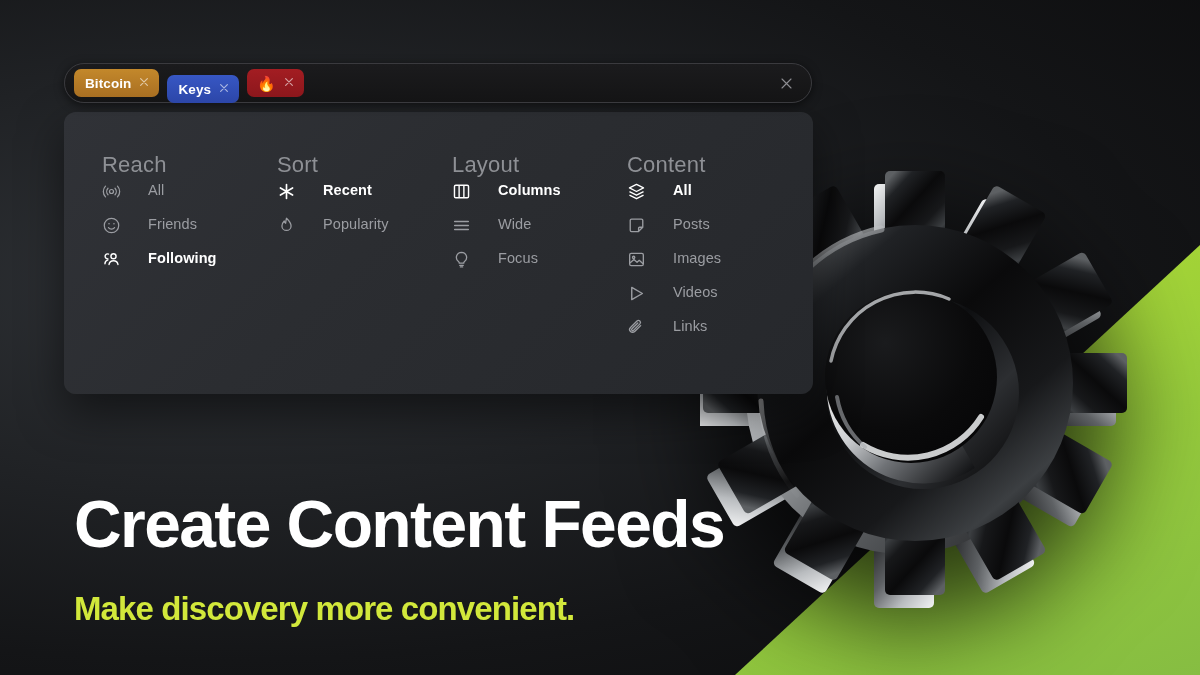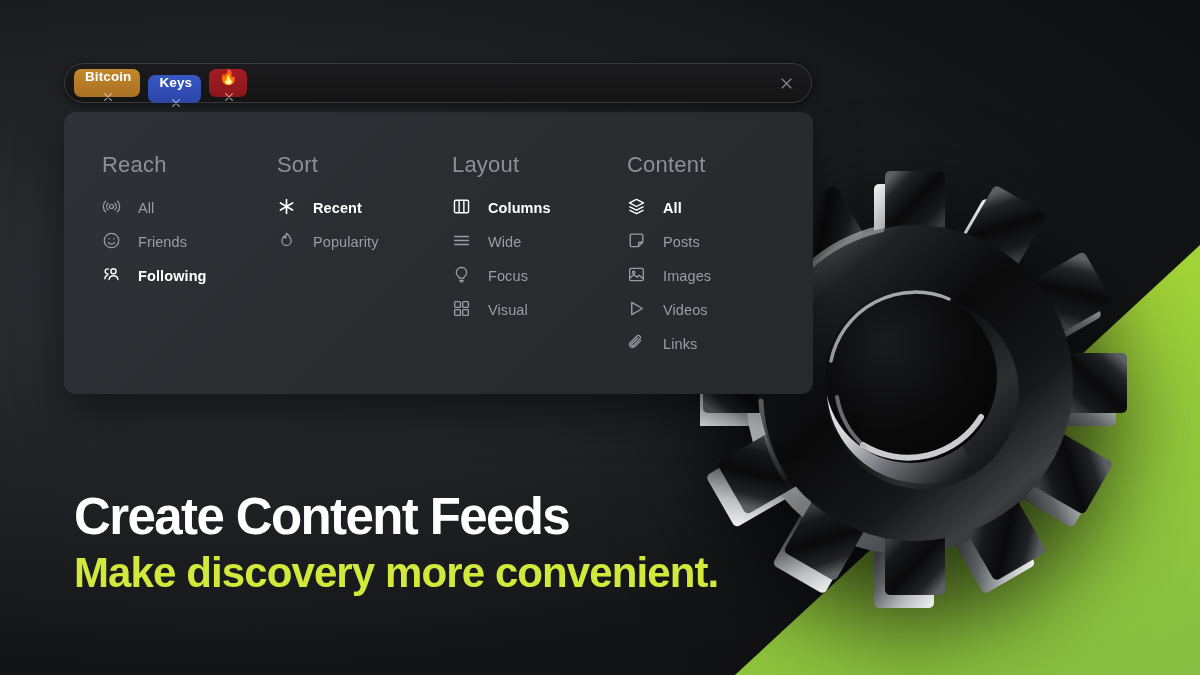--- a/index.html
+++ b/index.html
@@ -45,21 +45,20 @@
     box-shadow:0 2px 10px rgba(0,0,0,.55);
     z-index:6;
   }
   .tag {
     display:flex; align-items:center; gap:7px;
     height:28px; padding:0 9px 0 11px;
     border-radius:7px;
     font-size:13.5px; font-weight:700;
     color:#fff; white-space:nowrap;
     letter-spacing:.1px;
-    flex-direction:column;
   }
   .tag .tag-x {
     font-size:14px; line-height:1; font-weight:400;
     opacity:.58; color:#fff;
   }
   .tag-emoji { font-size:15px; line-height:1; }
   #tag-bitcoin { background:linear-gradient(180deg,#c3882b 0%,#a96f22 100%); }
   #tag-keys    { background:linear-gradient(180deg,#3757c4 0%,#2c46a8 100%);margin-top:12px; }
   #tag-fire    { background:linear-gradient(180deg,#a31d22 0%,#8c171c 100%); padding:0 9px 0 10px; }
   #searchbar-clear {
@@ -80,47 +79,47 @@
     box-shadow:0 18px 44px rgba(0,0,0,.5);
     padding:40px 0 0 38px;
     display:flex;
   }
   .col { width:175px; }
   .col-head {
     font-size:22px; font-weight:400; color:#8e9095;
     letter-spacing:.2px; margin-bottom:4px;
   }
   .opt {
-    display:flex; align-items:flex-end; gap:17px;
+    display:flex; align-items:flex-start; gap:27px;
     height:34px; margin-bottom:0px;
   }
   .opt .ic {
     width:19px; height:19px; flex:none;
     display:flex; align-items:center; justify-content:center;
   }
   .opt .ic svg { width:19px; height:19px; display:block; }
   .opt .lbl { font-size:14.5px; letter-spacing:.1px; }
   .opt.dim .lbl { color:#9b9da2; font-weight:400; }
   .opt.dim .ic  { color:#9b9da2; }
   .opt.active .lbl { color:#ffffff; font-weight:700; }
   .opt.active .ic  { color:#ffffff; }
 
   
   #headline-block {
     position:absolute; left:74px; top:490px; z-index:5;
   }
   #headline {
-    font-size:51px; font-weight:700; color:#ffffff;
+    font-size:66px; font-weight:700; color:#ffffff;
     letter-spacing:-1.6px; line-height:1.04;
     font-family:"Liberation Sans", sans-serif;
   }
   #subheadline {
-    margin-top:8px;
-    font-size:42px; font-weight:700; color:#d2e83b;
-    letter-spacing:-.9px; line-height:1.05;text-align:right;
+    margin-top:33px;
+    font-size:33px; font-weight:700; color:#d2e83b;
+    letter-spacing:-.9px; line-height:1.05;
   }
 </style>
 </head>
 <body>
 
 <div id="stage">
 
   <div id="lime-wedge"></div>
 
   <div id="gear-art">
@@ -392,31 +391,20 @@
       <div class="opt dim">
         <span class="ic">
           <svg viewBox="0 0 20 20" fill="none" stroke="currentColor" stroke-width="1.35" stroke-linecap="round">
             <path d="M10 2.4a5.4 5.4 0 0 0-3.2 9.7c.6.5.9 1.1.9 1.8h4.6c0-.7.3-1.3.9-1.8A5.4 5.4 0 0 0 10 2.4z"></path>
             <path d="M8.1 16.1h3.8M8.8 17.8h2.4"></path>
           </svg>
         </span>
         <span class="lbl">Focus</span>
       </div>
 
-      <div class="opt dim">
-        <span class="ic">
-          <svg viewBox="0 0 20 20" fill="none" stroke="currentColor" stroke-width="1.45">
-            <rect x="2.8" y="2.8" width="6" height="6" rx="1"></rect>
-            <rect x="11.2" y="2.8" width="6" height="6" rx="1"></rect>
-            <rect x="2.8" y="11.2" width="6" height="6" rx="1"></rect>
-            <rect x="11.2" y="11.2" width="6" height="6" rx="1"></rect>
-          </svg>
-        </span>
-        <span class="lbl">Visual</span>
-      </div>
     </div>
 
     <div class="col">
       <div class="col-head">Content</div>
 
       <div class="opt active">
         <span class="ic">
           <svg viewBox="0 0 20 20" fill="none" stroke="currentColor" stroke-width="1.45" stroke-linejoin="round">
             <path d="M10 2.6 2.6 6.3 10 10l7.4-3.7z"></path>
             <path d="M2.6 10.2 10 13.9l7.4-3.7"></path>

